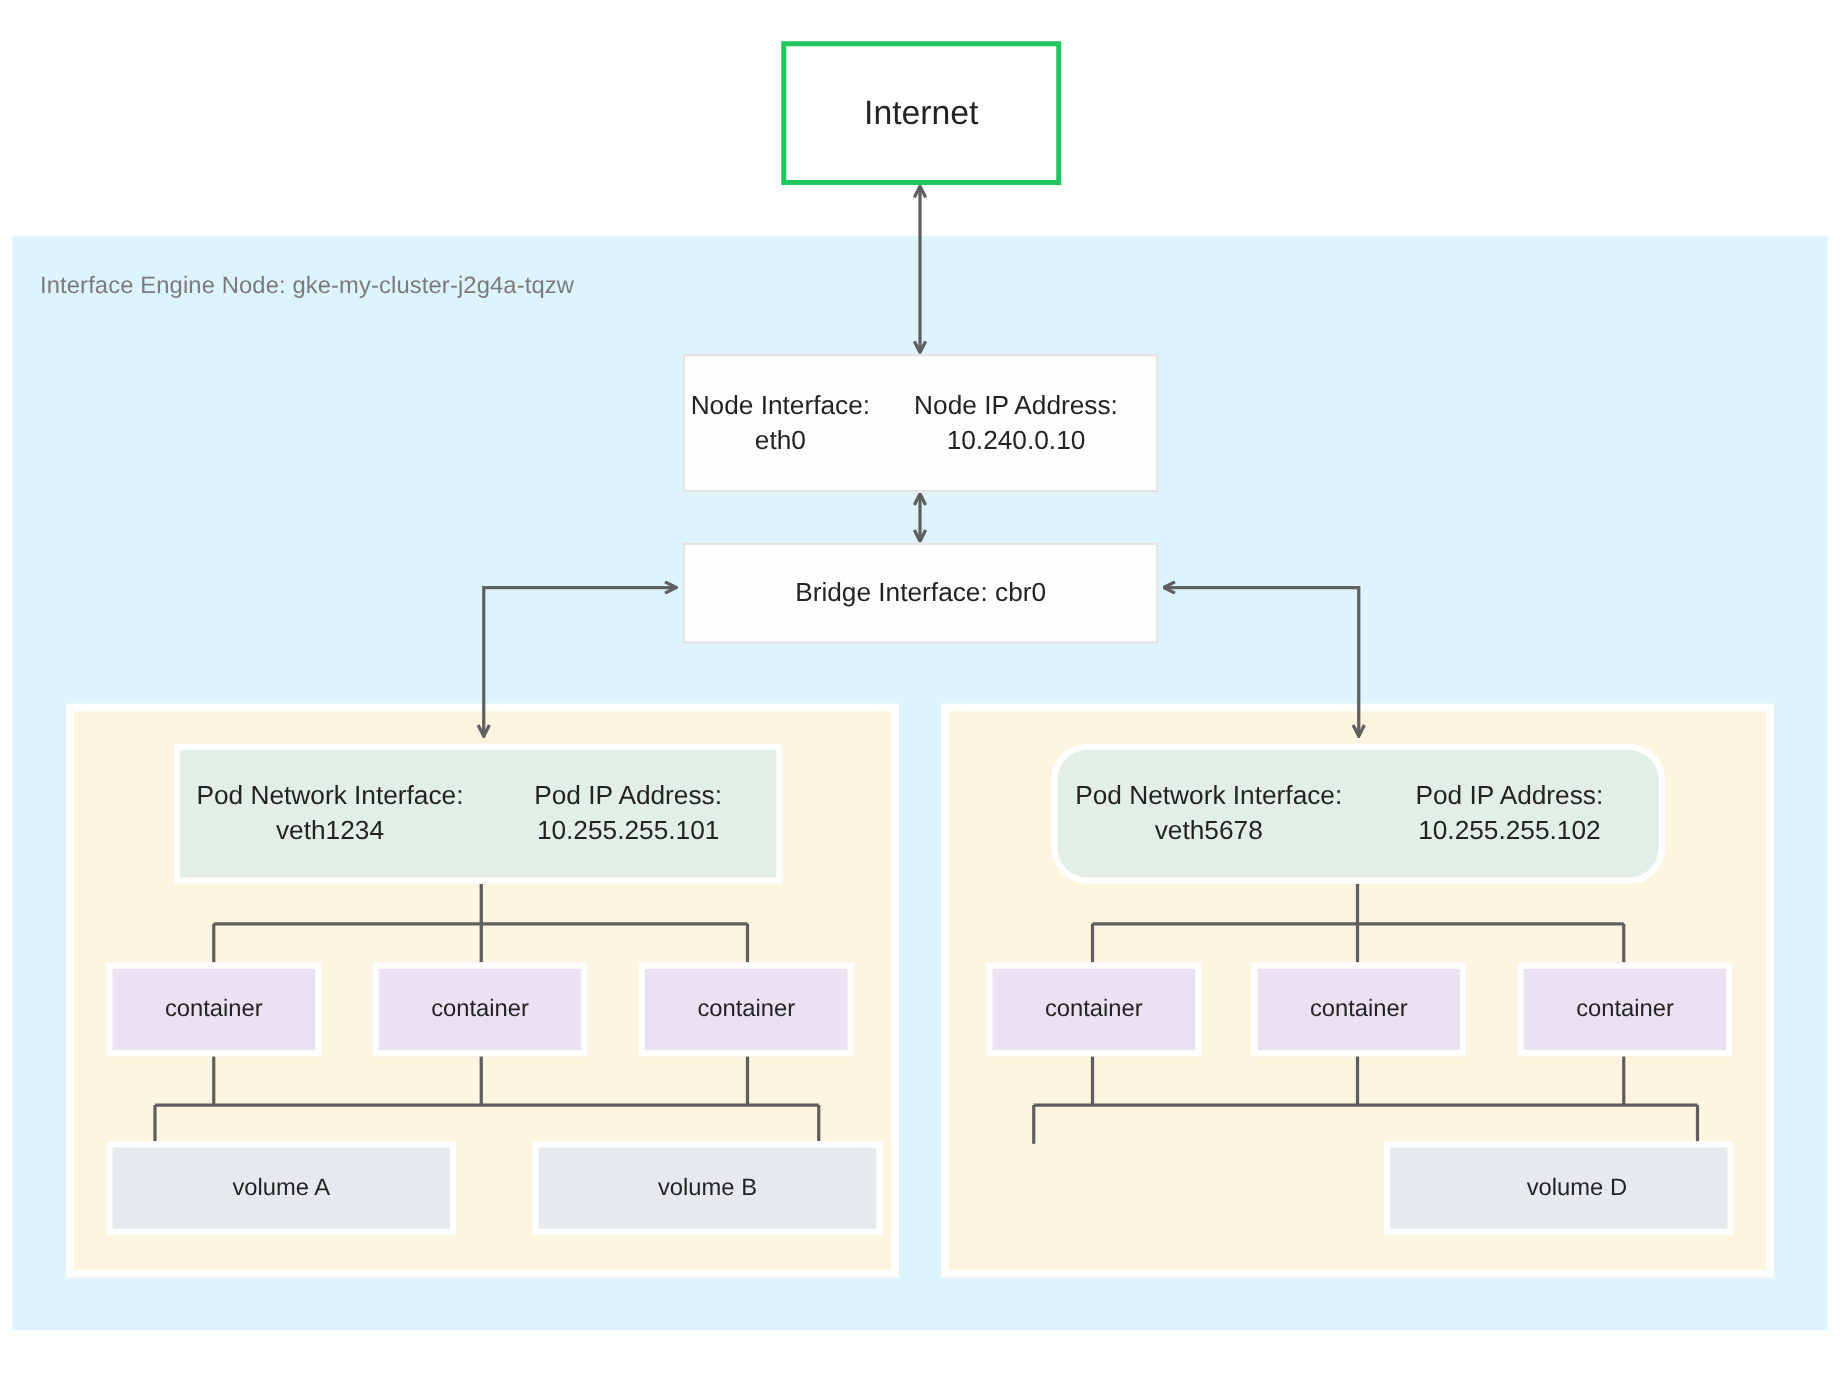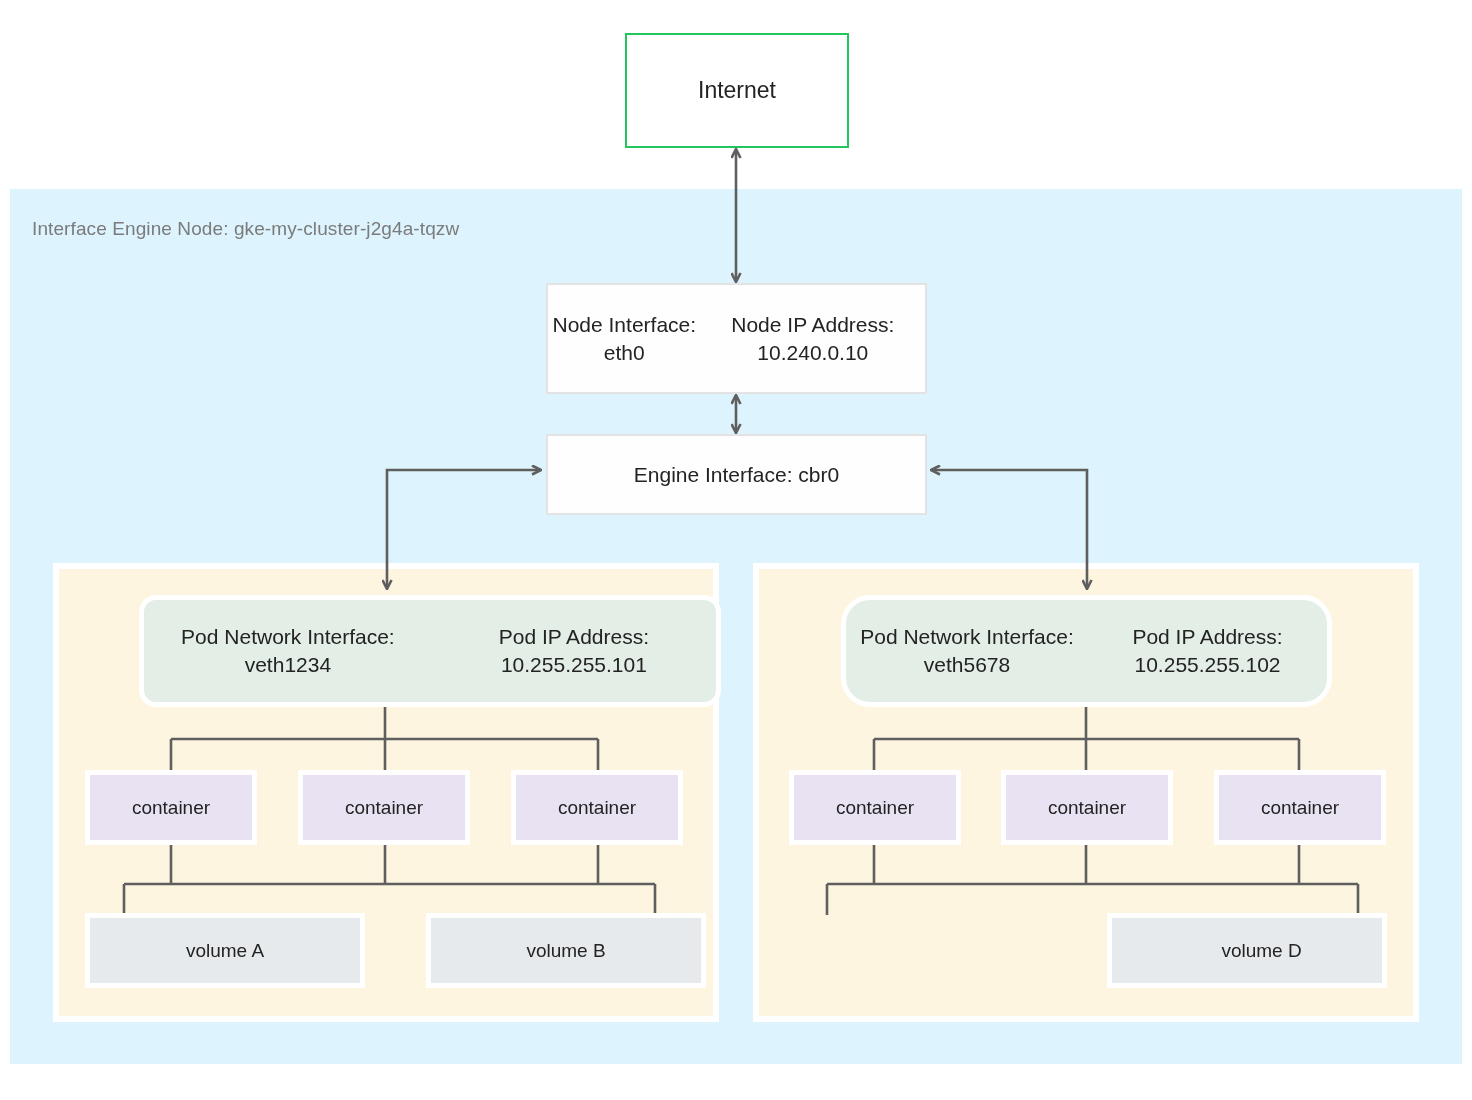--- a/index.html
+++ b/index.html
@@ -64,22 +64,22 @@
     border: 6px solid #ffffff;
     box-sizing: border-box;
     z-index: 2;
   }
   .pod-left  { left: 53px;  width: 666px; }
   .pod-right { left: 753px; width: 666px; }
 
   
   .box-internet {
     background: #ffffff;
-    border: 2px solid #22c55e;
-    font-size: 23px;
+    border: 4px solid #22c55e;
+    font-size: 27px;
   }
   .box-iface {
     background: #fefefe;
     border: 2px solid #e3e3e3;
     font-size: 21px;
   }
   .box-pod-iface {
     background: #e2eee6;
     border: 5px solid #ffffff;
     font-size: 21px;
@@ -177,24 +177,24 @@
   <div class="node box-internet" style="left:625px; top:33px; width:224px; height:115px;">
     <span>Internet</span>
   </div>
 
   <div class="node box-iface two-line" style="left:546px; top:283px; width:381px; height:111px;">
     <span>Node Interface: eth0</span>
     <span>Node IP Address: 10.240.0.10</span>
   </div>
 
   <div class="node box-iface" style="left:546px; top:434px; width:381px; height:81px;">
-    <span>Engine Interface: cbr0</span>
-  </div>
-
-  <div class="node box-pod-iface two-line" style="left:139px; top:595px; width:582px; height:112px;border-radius:17px;">
+    <span>Bridge Interface: cbr0</span>
+  </div>
+
+  <div class="node box-pod-iface two-line" style="left:139px; top:595px; width:487px; height:112px;">
     <span>Pod Network Interface: veth1234</span>
     <span>Pod IP Address: 10.255.255.101</span>
   </div>
 
   <div class="node box-container" style="left:85px; top:770px; width:172px; height:75px;">
     <span>container</span>
   </div>
   <div class="node box-container" style="left:298px; top:770px; width:172px; height:75px;">
     <span>container</span>
   </div>

